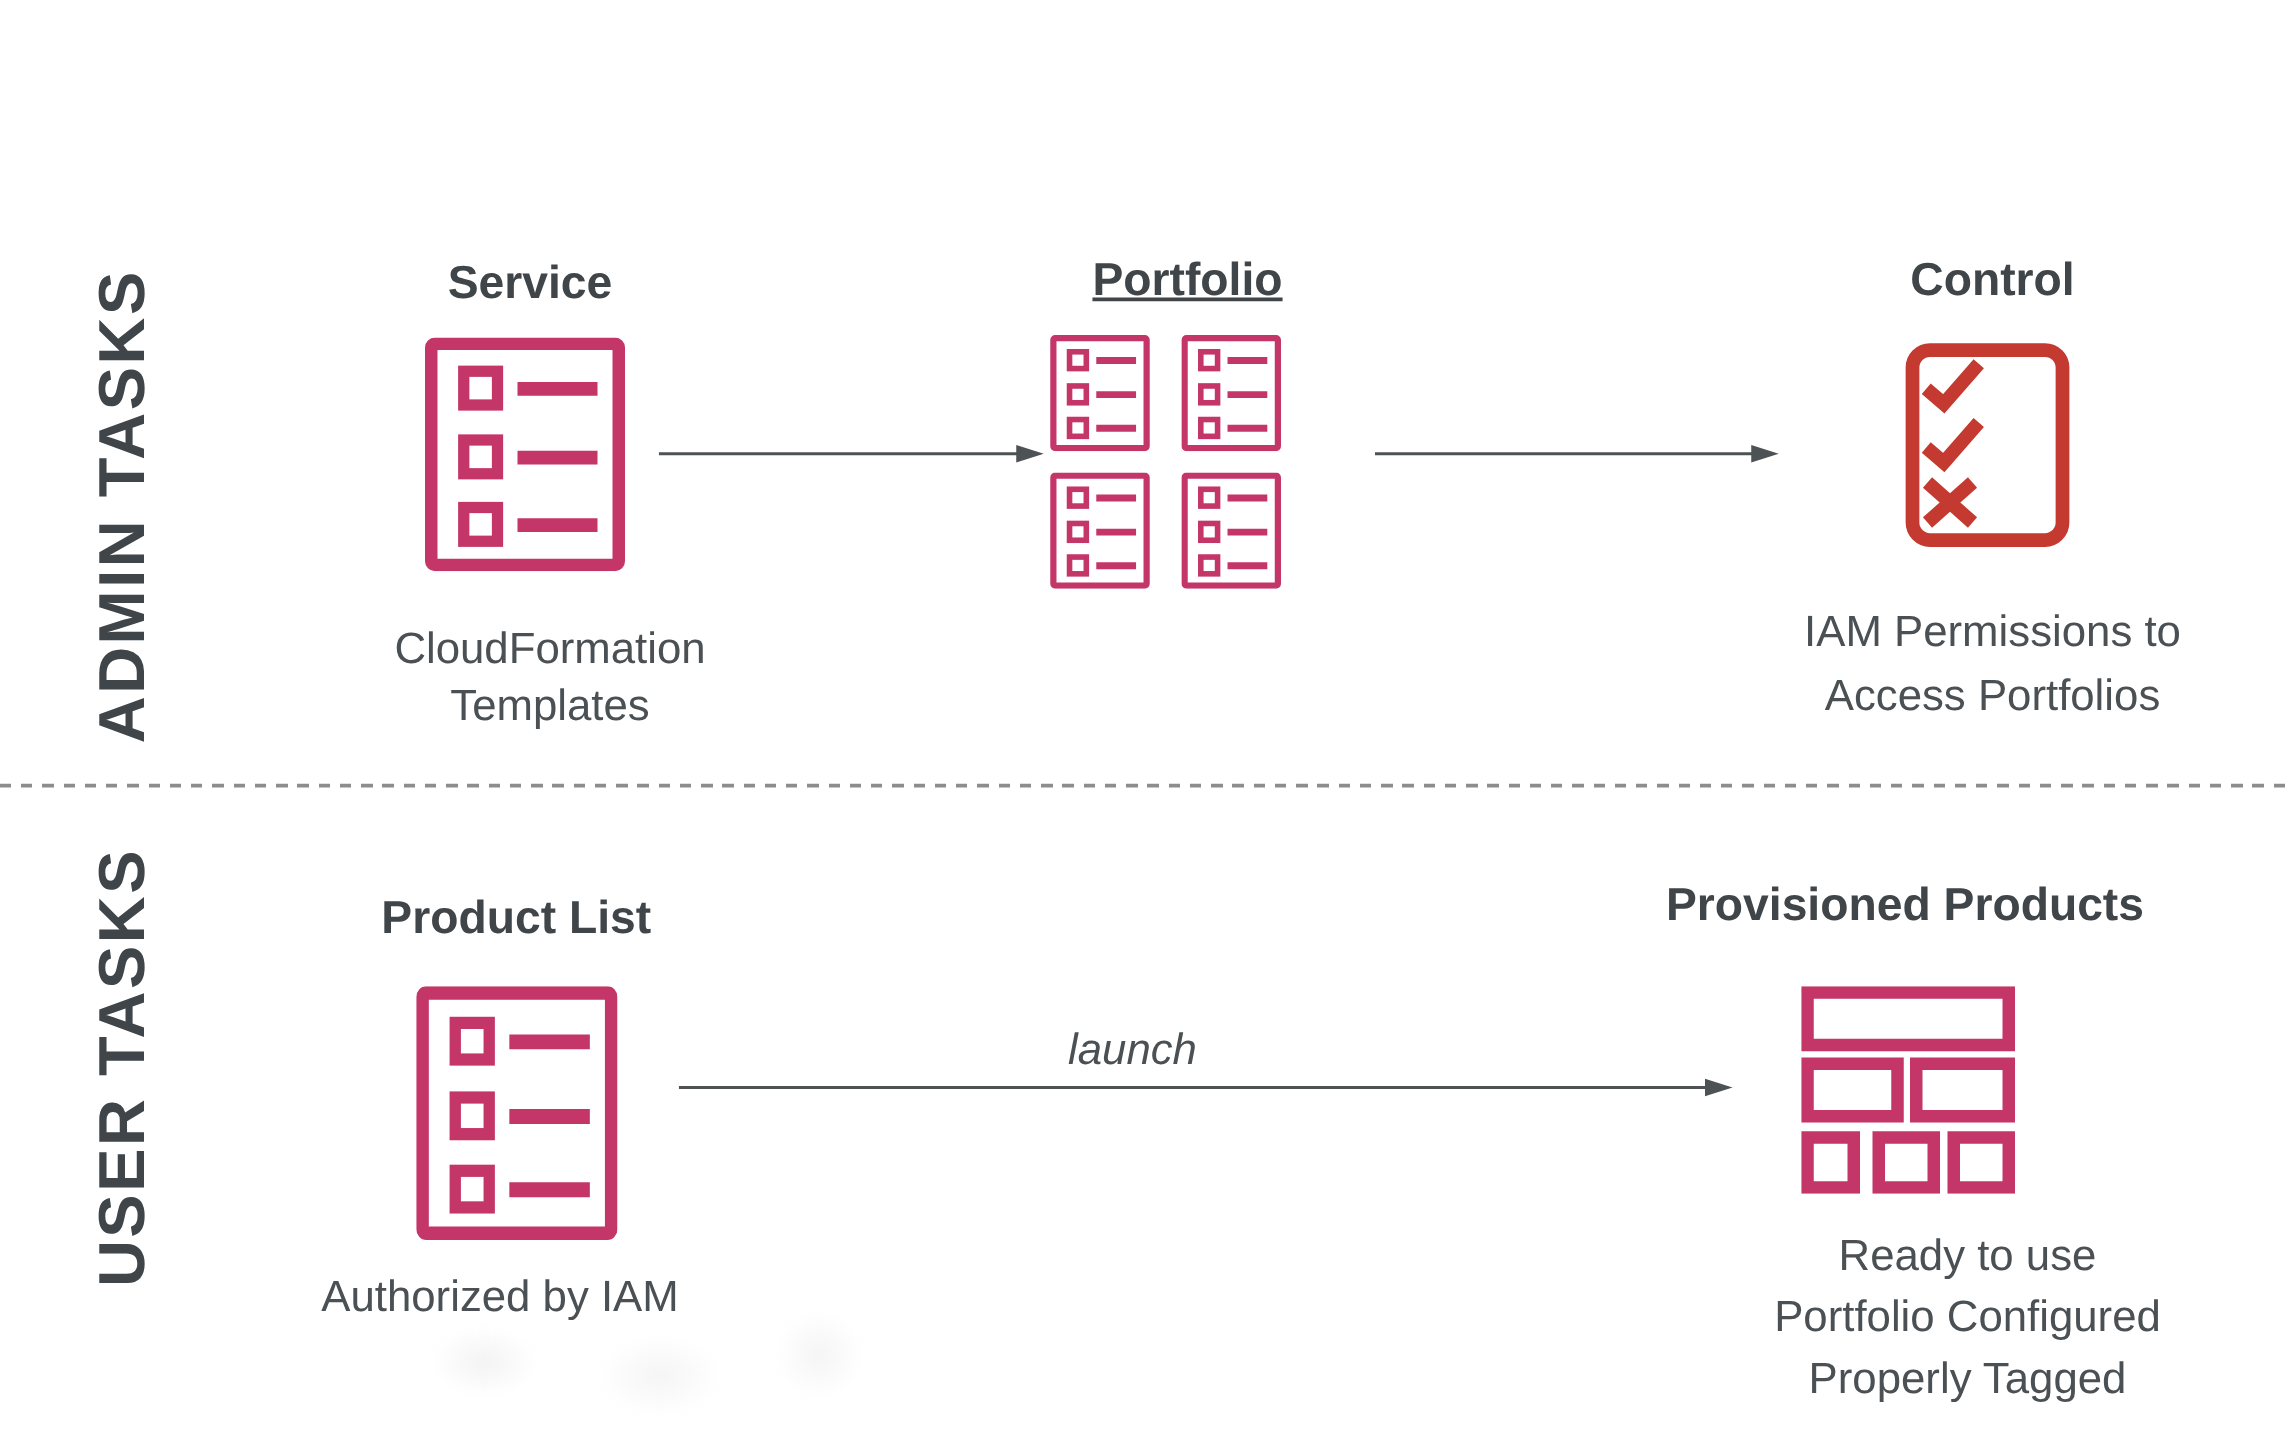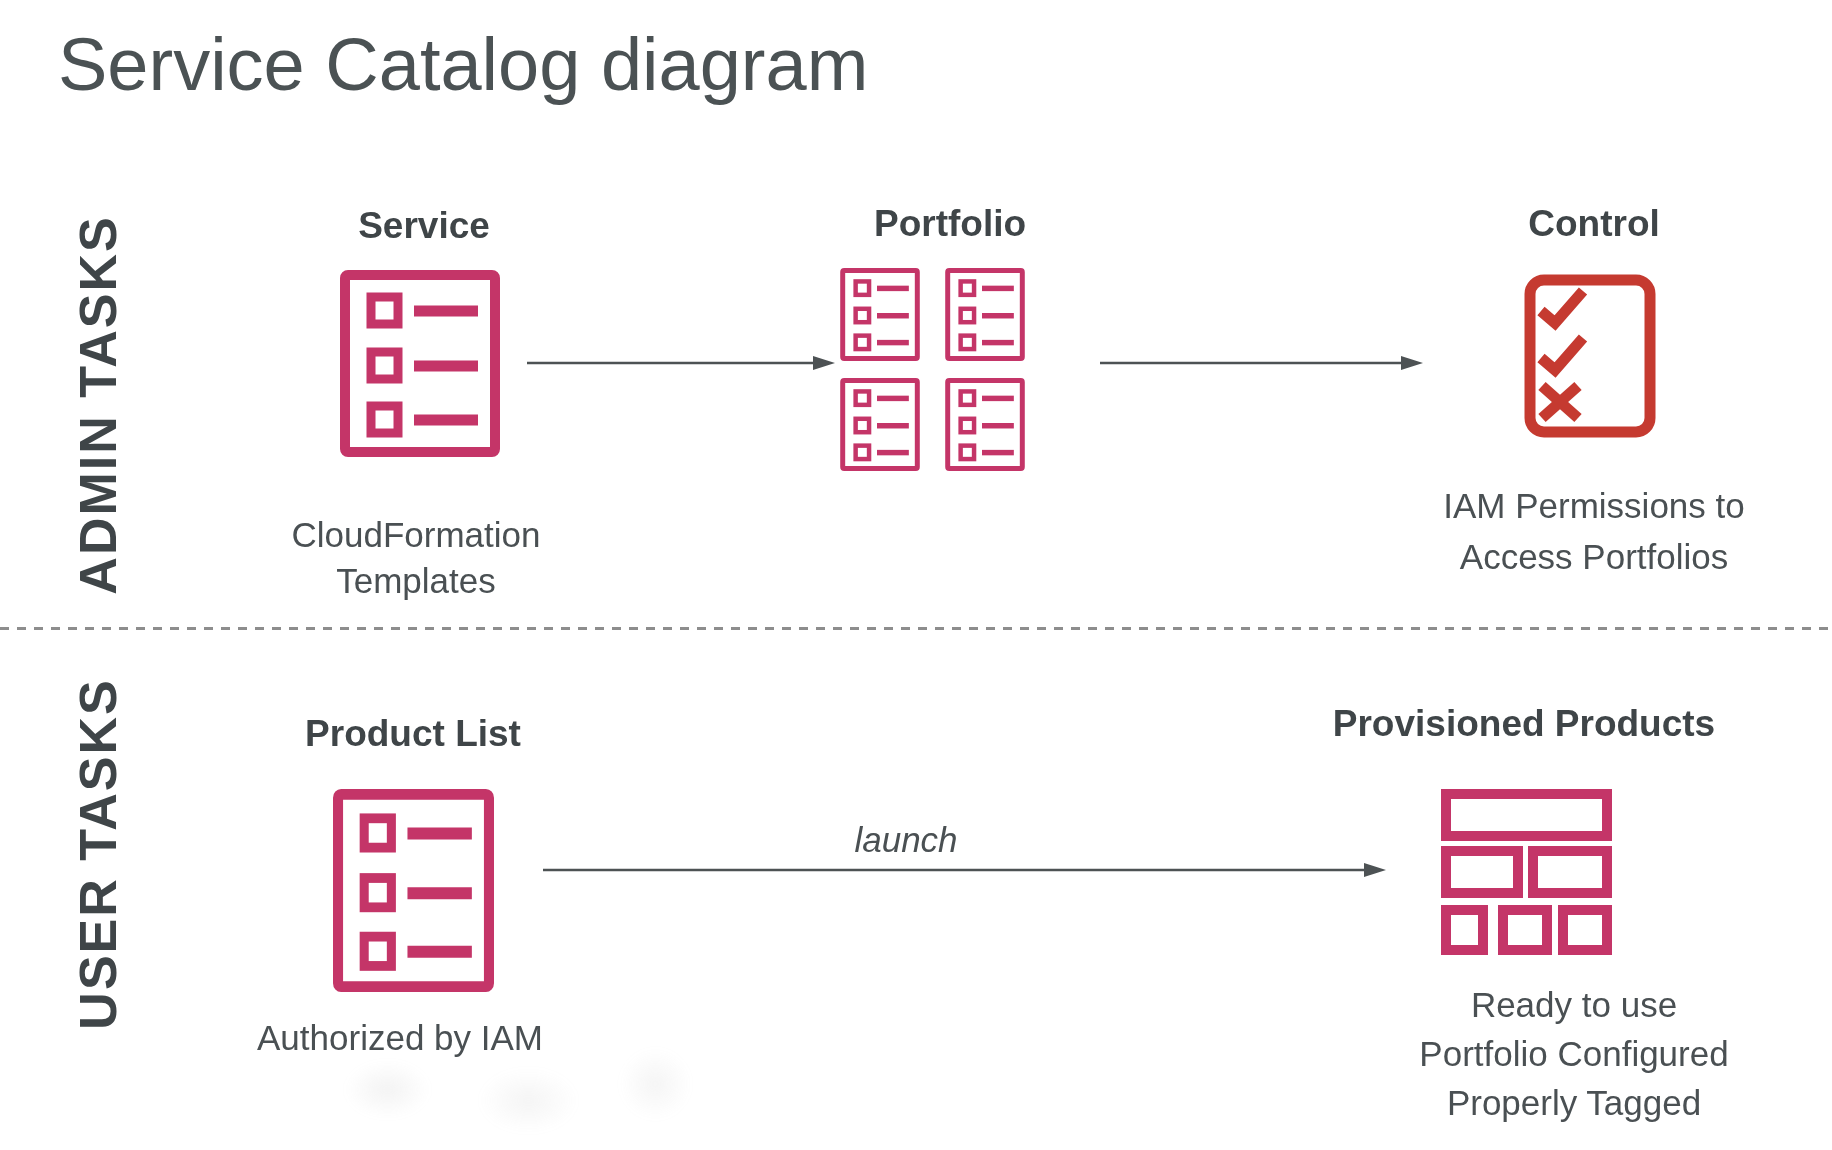--- a/index.html
+++ b/index.html
@@ -26,25 +26,25 @@
   }
   .heading{
     font-size:37px;font-weight:700;color:var(--heading,#3f4548);
     text-align:center;white-space:nowrap;
   }
   .caption{
     font-size:35px;font-weight:400;color:var(--caption,#4a5053);
     text-align:center;line-height:48px;
   }
   .h-product{left:324px;top:205px;width:200px;}
-  .h-portfolio{left:850px;top:203px;width:200px;}
+  .h-portfolio{left:850px;top:203px;width:200px;text-decoration:underline;}
   .h-control{left:1494px;top:203px;width:200px;}
   .h-product-list{left:263px;top:713px;width:300px;}
   .h-provisioned{left:1324px;top:703px;width:400px;}
-  .c-product{left:216px;top:496px;width:400px;line-height:46px;margin-top:16px;}
+  .c-product{left:240px;top:496px;width:400px;line-height:46px;}
   .c-portfolio{left:735px;top:492px;width:400px;}
   .c-control{left:1394px;top:480px;width:400px;line-height:51px;}
   .c-product-list{left:200px;top:1014px;width:400px;}
   .c-provisioned{left:1374px;top:980px;width:400px;line-height:49px;}
   .launch-label{left:806px;top:820px;width:200px;font-size:35px;color:var(--caption,#4a5053);text-align:center;font-style:italic;}
   .pink{color:var(--pink,#c43568);}
   .red{color:var(--red,#c53a30);}
   .arrow line{stroke:var(--arrow,#4d5254);stroke-width:2.5;}
   .arrow polygon{fill:var(--arrow,#4d5254);}
   .portfolio-grid{left:840px;top:268px;width:185px;height:203px;display:flex;flex-wrap:wrap;justify-content:space-between;align-content:space-between;}
@@ -84,21 +84,20 @@
       <rect x="92" y="62" width="74" height="42"></rect>
       <rect x="5" y="121" width="37" height="40"></rect>
       <rect x="62" y="121" width="44" height="40"></rect>
       <rect x="122" y="121" width="44" height="40"></rect>
     </g>
   </defs>
 </svg>
 
 <div id="canvas">
 
-  <div class="abs title">Service Catalog diagram</div>
 
   <div class="abs lane-label lane-admin">ADMIN TASKS</div>
   <div class="abs divider"></div>
   <div class="abs lane-label lane-user">USER TASKS</div>
 
   <div class="abs heading h-product">Service</div>
   <svg class="abs pink" style="left:340px;top:270px" width="160" height="187" viewBox="0 0 160 187">
       <use href="#plist"></use>
     </svg>
   <div class="abs caption c-product">

